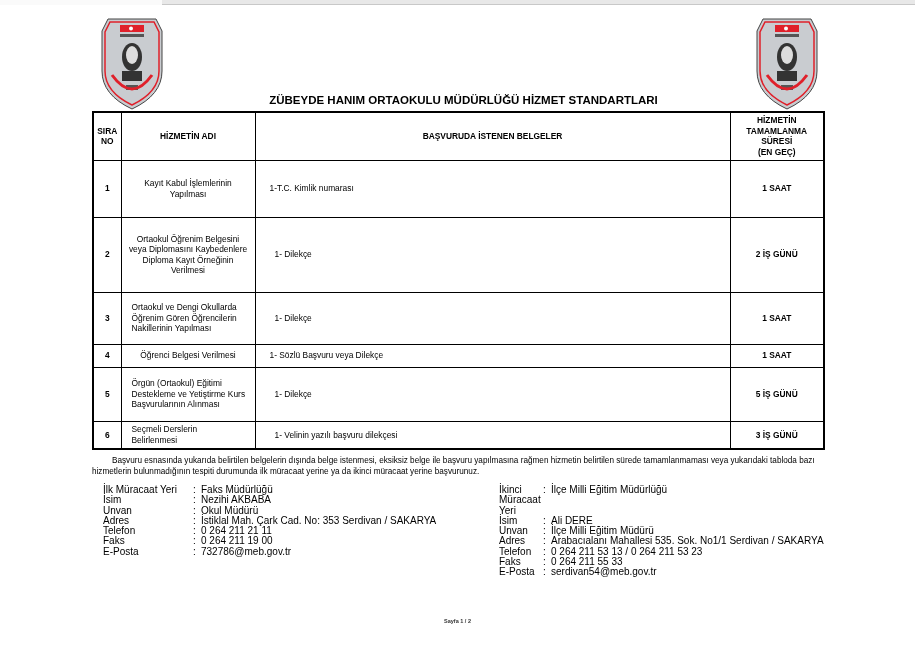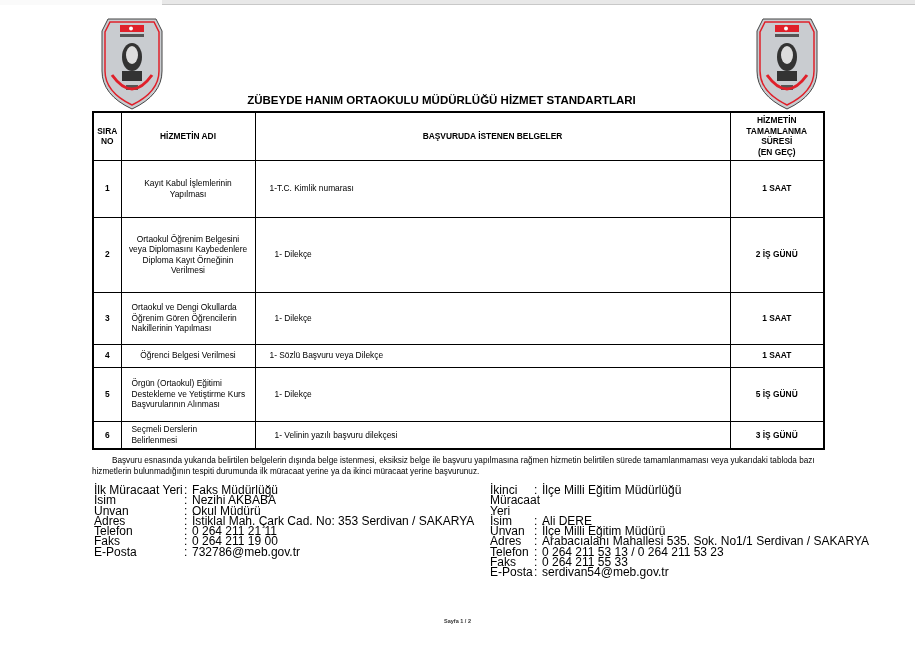--- a/index.html
+++ b/index.html
@@ -6,38 +6,38 @@
     html, body { width: 915px; height: 653px; background: #ffffff; overflow: hidden; }
     body { position: relative; font-family: "Liberation Sans", sans-serif; color: #000; }
 
     .topbar { position: absolute; left: 0; top: 0; width: 915px; height: 5px; background: #fafafa; }
     .topbar .scroll { position: absolute; left: 162px; top: 0; right: 0; height: 5px; background: #e8e8e8; border-bottom: 1px solid #c8c8c8; }
 
     .logo { position: absolute; width: 64px; height: 96px; }
     .logo.left { left: 100px; top: 15px; }
     .logo.right { left: 755px; top: 15px; }
 
-    .doc-title { position: absolute; left: 104px; top: 94px; width: 675px; text-align: center;
+    .doc-title { position: absolute; left: 126px; top: 94px; width: 675px; text-align: center;
       font-size: 11.5px; font-weight: bold; letter-spacing: 0; }
 
     table.std { position: absolute; left: 92px; top: 111px; width: 731px; border-collapse: collapse;
       border: 2px solid #000; table-layout: fixed; }
     table.std th, table.std td { border: 1px solid #000; font-size: 8.4px; vertical-align: middle; line-height: 1.25; }
     table.std th { font-weight: bold; text-align: center; }
     table.std td.no { text-align: center; font-weight: bold; }
     table.std td.name { text-align: center; padding: 0 6px; }
     table.std td.name.left { text-align: left; padding-left: 10px; }
     table.std td.docs { text-align: left; padding-left: 14px; }
     table.std td.docs.indent { padding-left: 19px; }
     table.std td.time { text-align: center; font-weight: bold; }
 
     .note { position: absolute; left: 92px; top: 455px; width: 735px; font-size: 8.2px; line-height: 11px; }
     .note .indent { display: inline-block; width: 20px; }
 
-    .contact { position: absolute; font-size: 12px; line-height: 10.3px; }
+    .contact { position: absolute; font-size: 10px; line-height: 10.3px; margin-left: 9px; }
     .contact.left { left: 94px; top: 485px; }
     .contact.right { left: 442px; top: 485px; }
     .contact .row { display: flex; }
     .contact .lbl { width: 90px; }
     .contact.right .lbl { width: 92px; padding-left: 48px; }
     .contact .sep { width: 8px; }
 
     .pagenum { position: absolute; left: 420px; top: 618px; width: 75px; text-align: center; font-size: 5.5px; font-weight: bold; color: #333; }
   </style>
 </head>

